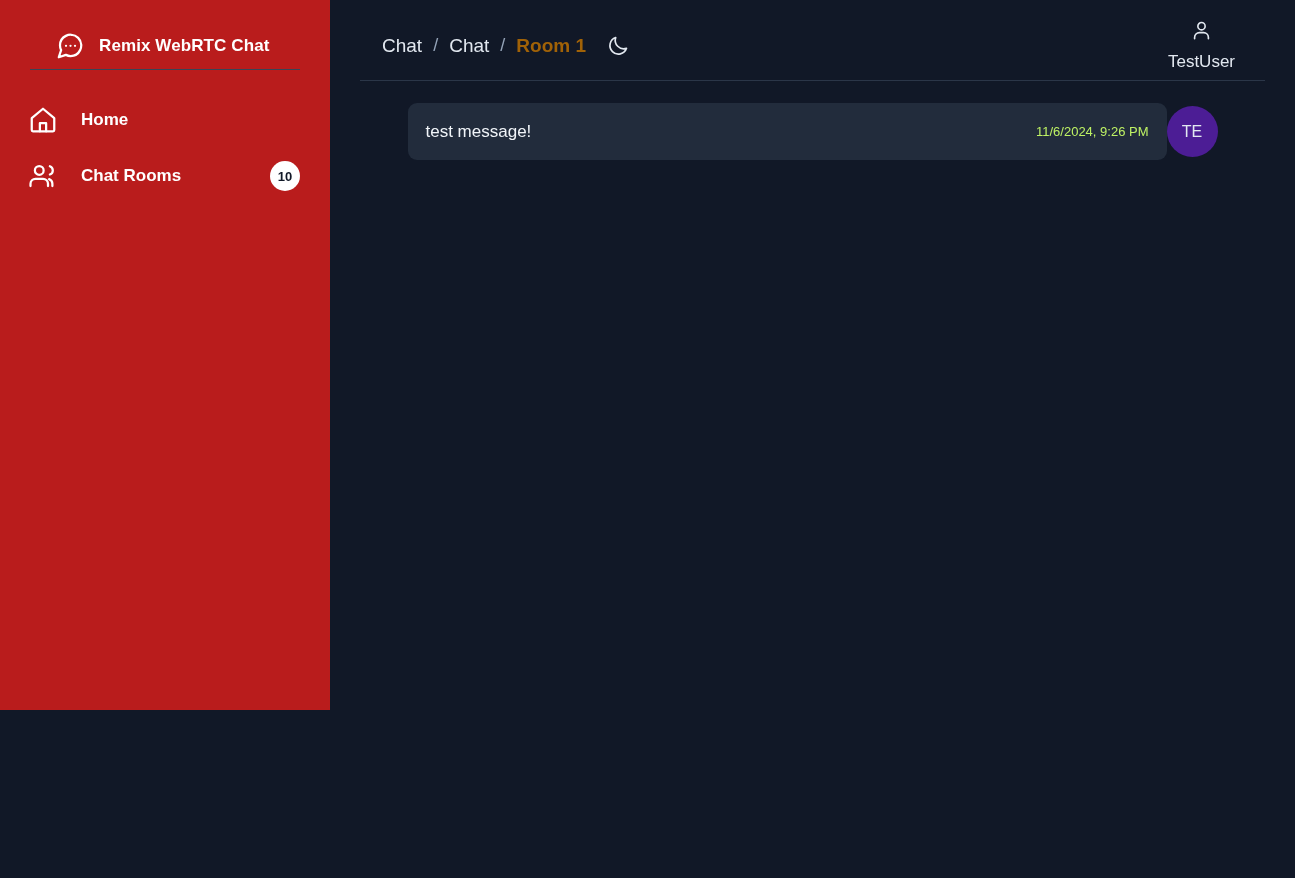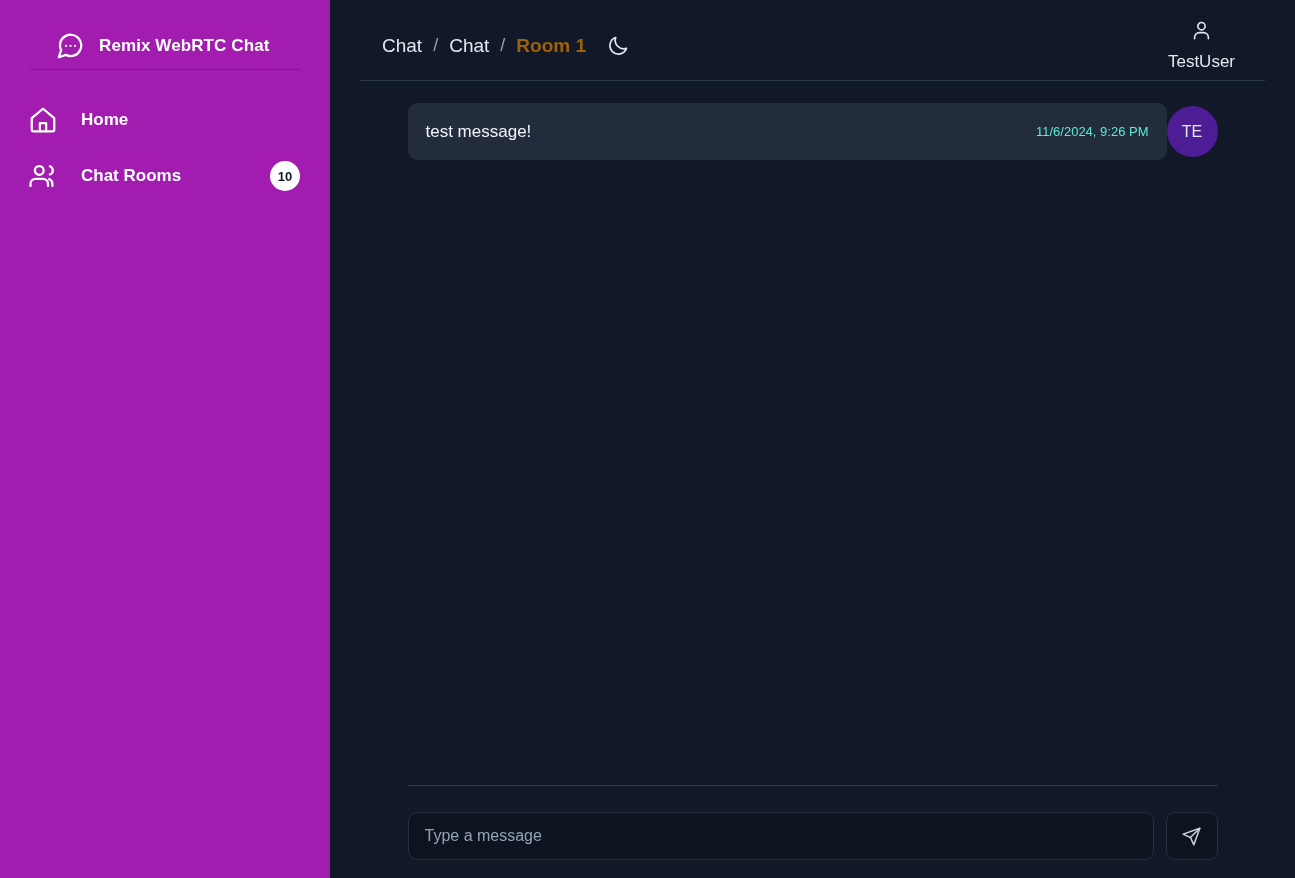--- a/index.html
+++ b/index.html
@@ -10,22 +10,22 @@
     background: #111827;
     font-family: "Liberation Sans", sans-serif;
     -webkit-font-smoothing: antialiased;
   }
   .app { display: flex; width: 1295px; height: 878px; }
 
   
   .sidebar {
     width: 330px;
     flex: 0 0 330px;
-    height: 878px;
-    background: #a21caf;
+    height: 710px;
+    background: #b91c1c;
     position: relative;
     display: flex;
     flex-direction: column;
   }
   .brand {
     display: flex;
     align-items: center;
     gap: 14px;
     padding: 22px 0 0 55px;
     height: 69px;
@@ -159,21 +159,21 @@
     background: #222c3c;
     border-radius: 9px;
     padding: 16px 18px;
     display: flex;
     align-items: center;
     justify-content: space-between;
     gap: 20px;
     min-height: 57px;
   }
   .bubble-text { font-size: 17px; color: #f1f5f9; }
-  .bubble-time { font-size: 13px; color: #5eead4; white-space: nowrap; }
+  .bubble-time { font-size: 13px; color: #bef264; white-space: nowrap; }
   .msg-avatar {
     flex: 0 0 51px;
     width: 51px; height: 51px;
     border-radius: 50%;
     background: #4c1d95;
     color: #e2e8f0;
     font-size: 16px;
     display: flex;
     align-items: center;
     justify-content: center;
@@ -293,27 +293,15 @@
     <div class="messages">
       <div class="msg-row">
         <div class="bubble">
           <span class="bubble-text">test message!</span>
           <span class="bubble-time">11/6/2024, 9:26 PM</span>
         </div>
         <div class="msg-avatar">TE</div>
       </div>
     </div>
 
-    <div class="composer-wrap">
-      <div class="composer-divider"></div>
-      <div class="composer">
-        <input class="composer-input" type="text" placeholder="Type a message" style="">
-        <button class="send-btn">
-          <svg viewBox="0 0 24 24" fill="none" stroke="currentColor" stroke-width="1.7" stroke-linecap="round" stroke-linejoin="round">
-            <path d="M21.5 2.5L10.8 13.2"></path>
-            <path d="M21.5 2.5l-6.8 19-3.9-8.3-8.3-3.9z"></path>
-          </svg>
-        </button>
-      </div>
-    </div>
 
   </section>
 </div>
 
 </body></html>

